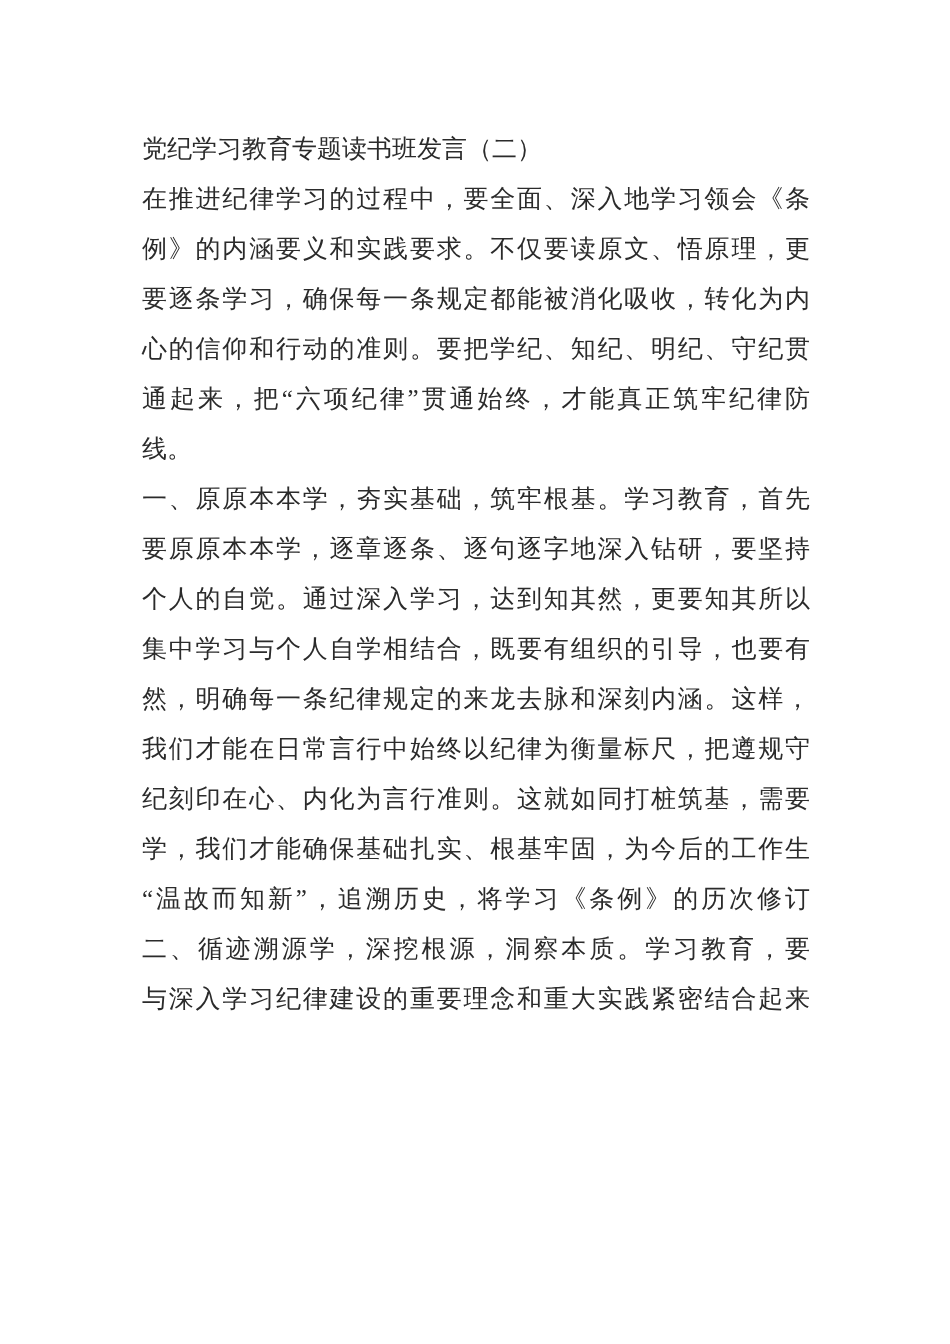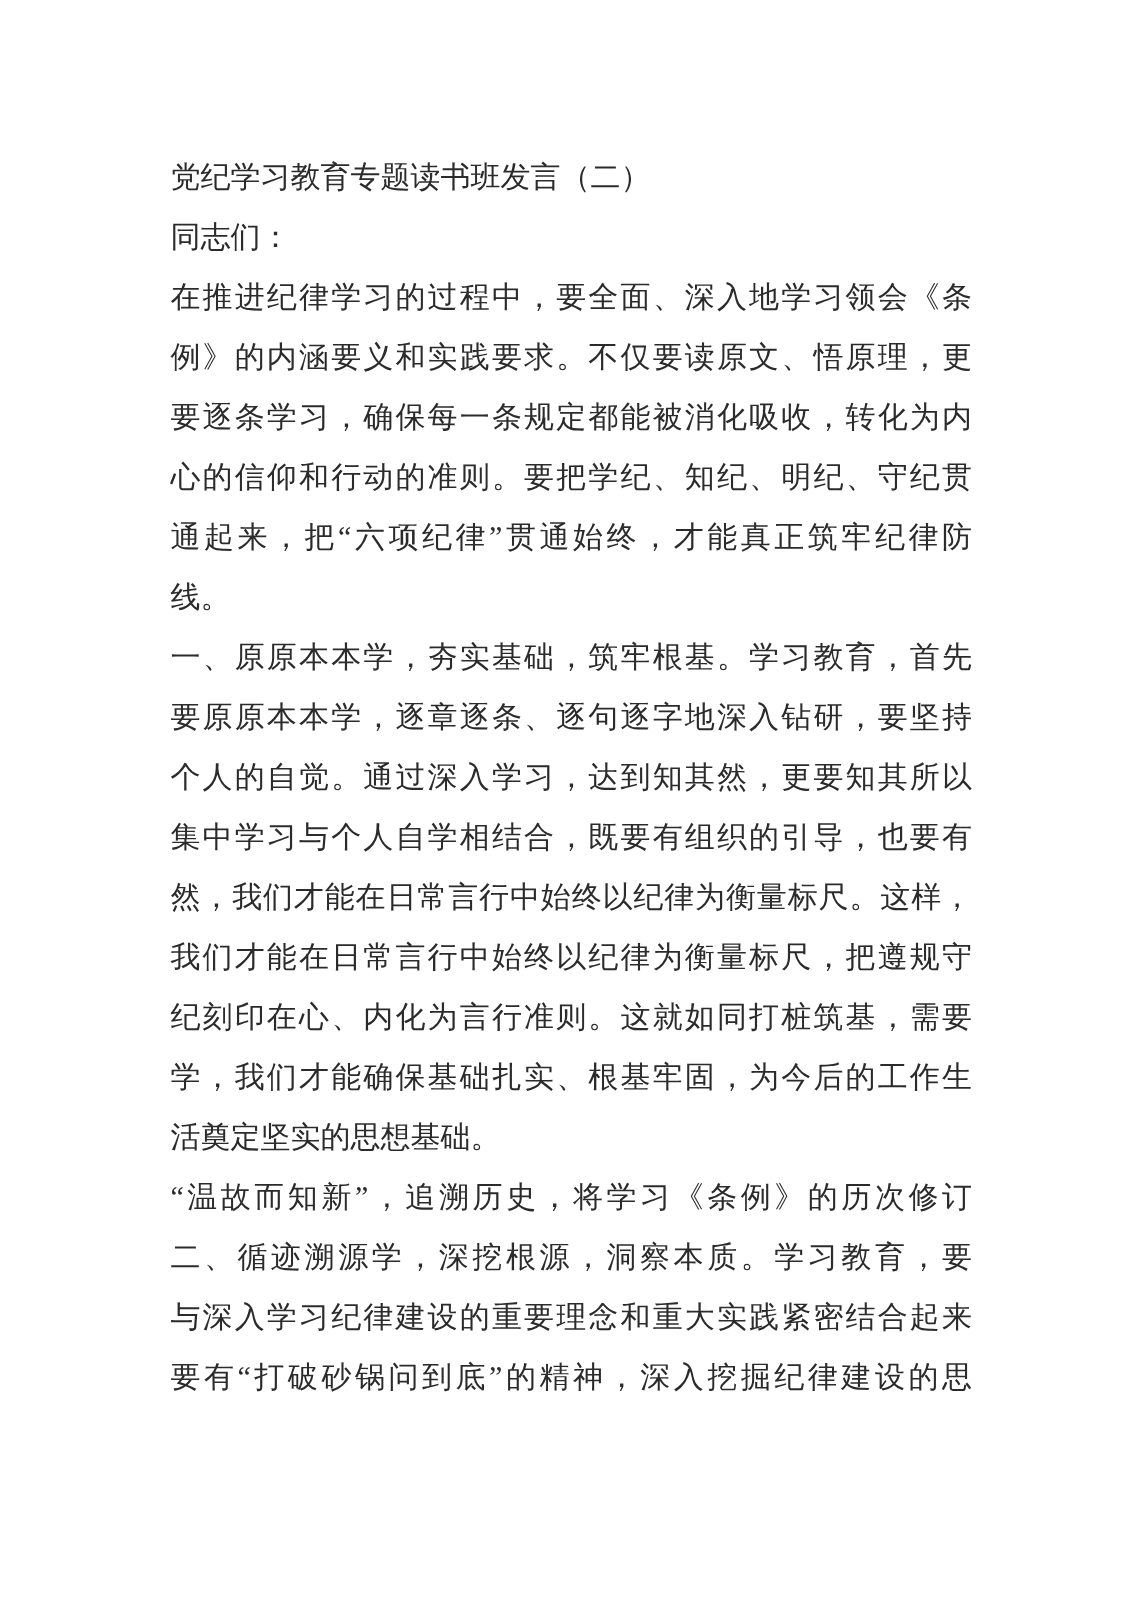--- a/index.html
+++ b/index.html
@@ -38,34 +38,31 @@
     text-justify: inter-character;
     word-break: break-all;
   }
 </style>
 </head>
 <body>
 
 <main class="page">
   <section class="doc-body" id="doc-lines">
       <div class="line">党纪学习教育专题读书班发言（二）</div>
-      <div class="line">同志们：</div>
       <div class="line fill">在推进纪律学习的过程中，要全面、深入地学习领会《条</div>
       <div class="line fill">例》的内涵要义和实践要求。不仅要读原文、悟原理，更</div>
       <div class="line fill">要逐条学习，确保每一条规定都能被消化吸收，转化为内</div>
       <div class="line fill">心的信仰和行动的准则。要把学纪、知纪、明纪、守纪贯</div>
       <div class="line fill">通起来，把“六项纪律”贯通始终，才能真正筑牢纪律防</div>
       <div class="line">线。</div>
       <div class="line fill">一、原原本本学，夯实基础，筑牢根基。学习教育，首先</div>
       <div class="line fill">要原原本本学，逐章逐条、逐句逐字地深入钻研，要坚持</div>
       <div class="line fill">个人的自觉。通过深入学习，达到知其然，更要知其所以</div>
       <div class="line fill">集中学习与个人自学相结合，既要有组织的引导，也要有</div>
-      <div class="line fill">然，我们才能在日常言行中始终以纪律为衡量标尺。这样，</div>
+      <div class="line fill">然，明确每一条纪律规定的来龙去脉和深刻内涵。这样，</div>
       <div class="line fill">我们才能在日常言行中始终以纪律为衡量标尺，把遵规守</div>
       <div class="line fill">纪刻印在心、内化为言行准则。这就如同打桩筑基，需要</div>
       <div class="line fill">学，我们才能确保基础扎实、根基牢固，为今后的工作生</div>
-      <div class="line">活奠定坚实的思想基础。</div>
       <div class="line fill">“温故而知新”，追溯历史，将学习《条例》的历次修订</div>
       <div class="line fill">二、循迹溯源学，深挖根源，洞察本质。学习教育，要</div>
       <div class="line fill">与深入学习纪律建设的重要理念和重大实践紧密结合起来</div>
-      <div class="line fill">要有“打破砂锅问到底”的精神，深入挖掘纪律建设的思</div>
     </section>
 </main>
 
 </body></html>

